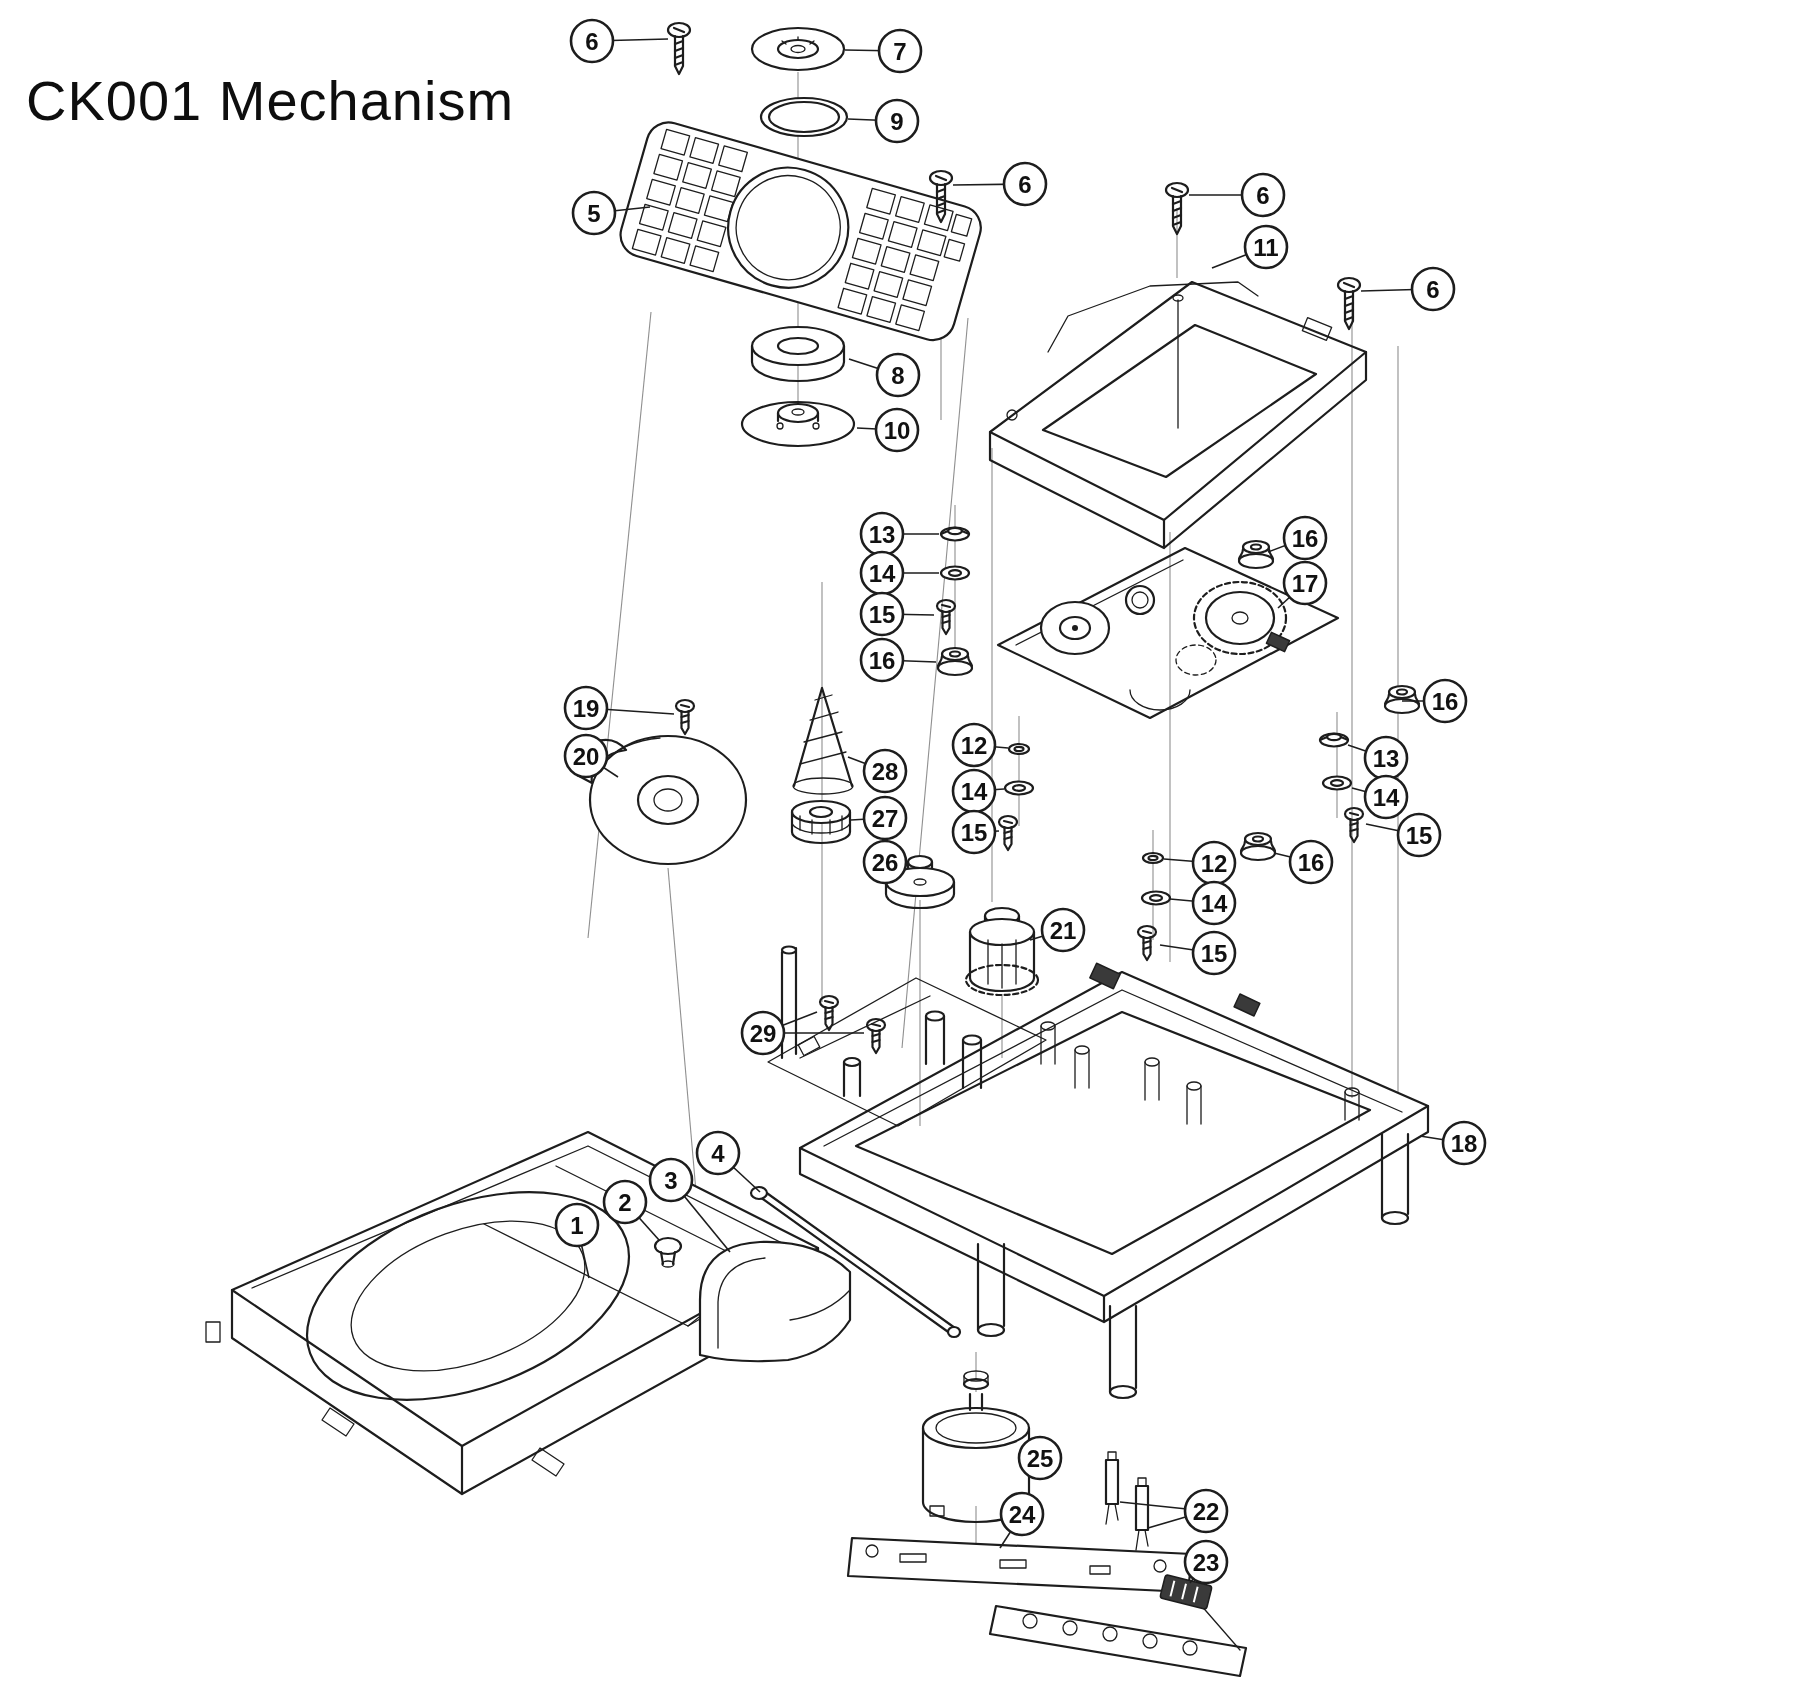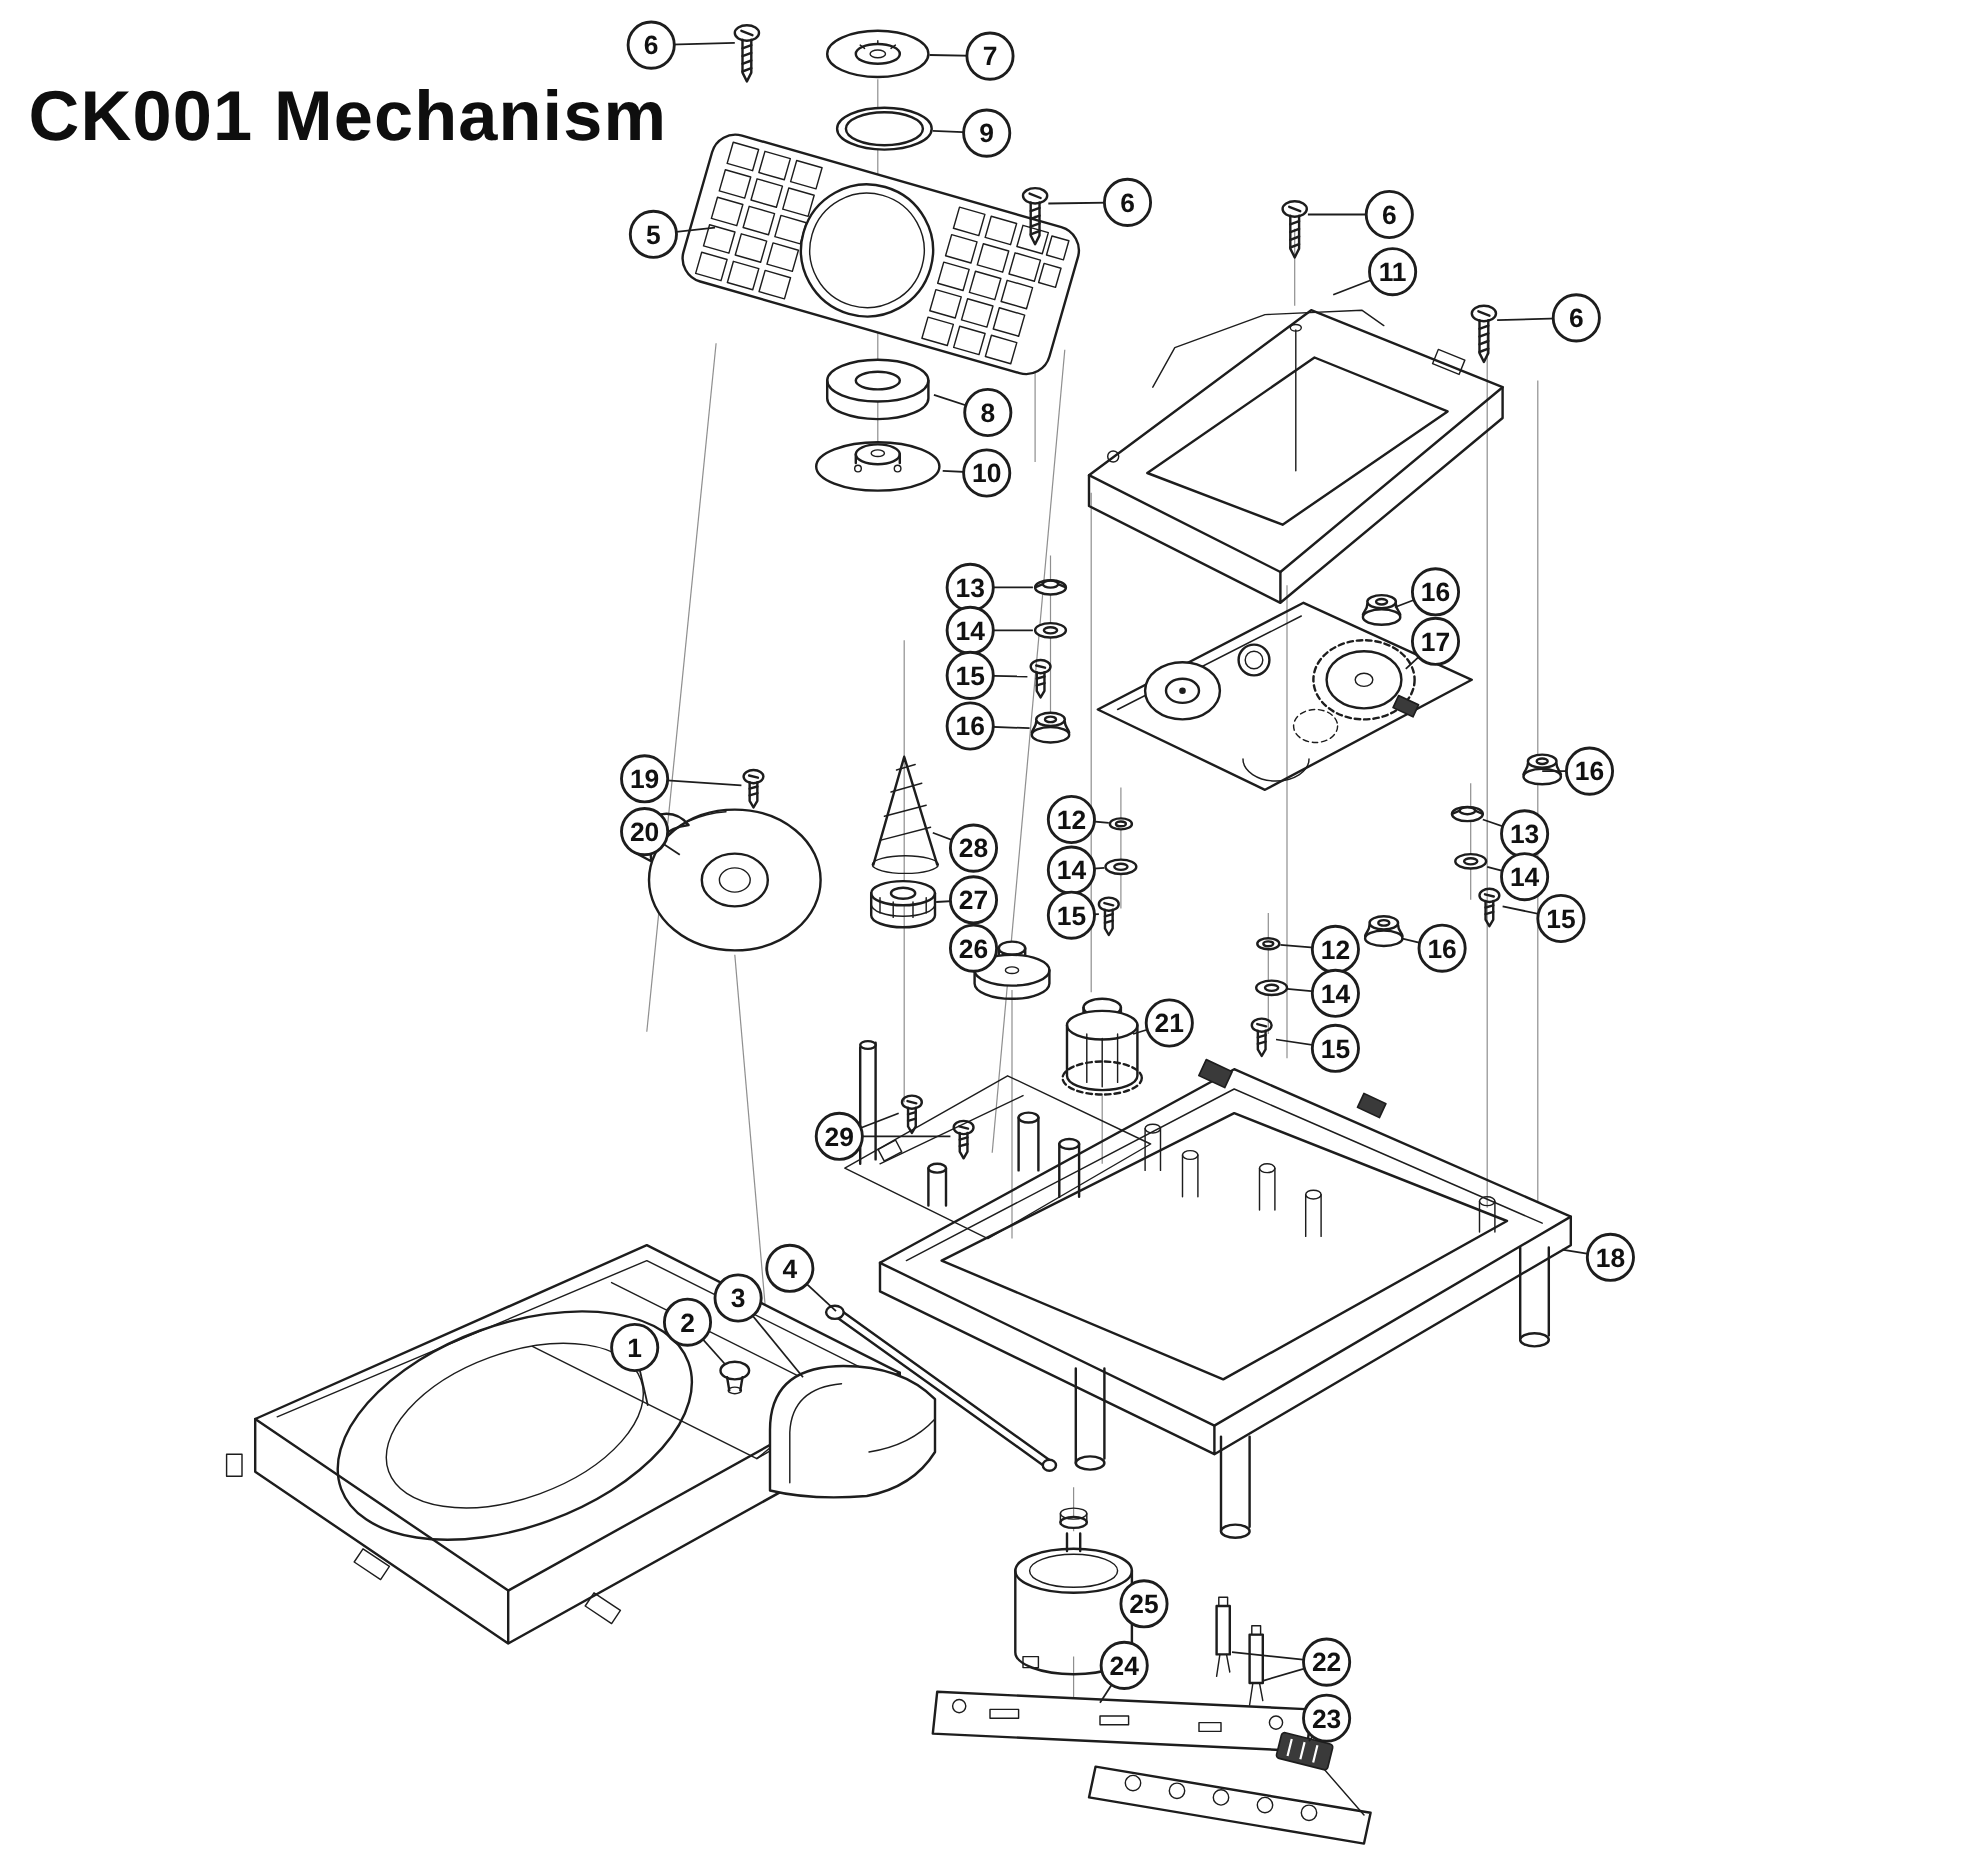--- a/index.html
+++ b/index.html
@@ -1,18 +1,18 @@
 <!DOCTYPE html>
 <html><head>
 <meta charset="utf-8">
 <style>
   html,body{margin:0;padding:0;background:#ffffff;}
   .page{position:relative;width:1800px;height:1694px;background:#ffffff;
         font-family:"Liberation Sans",sans-serif;overflow:hidden;}
-  .title{position:absolute;left:26px;top:68px;font-size:64px;font-weight:bold;
+  .title{position:absolute;left:26px;top:68px;font-size:56px;font-weight:normal;
          color:#0e0e0e;letter-spacing:1px;}
   svg{position:absolute;left:0;top:0;}
   .s{fill:none;stroke:#1d1d1d;stroke-width:2.2;stroke-linecap:round;stroke-linejoin:round;}
   .sf{fill:#ffffff;stroke:#1d1d1d;stroke-width:2.2;stroke-linejoin:round;}
   .t{stroke-width:1.3;}
   .d{stroke-dasharray:5 3.5;}
   .blk{fill:#3a3a3a;stroke:#1d1d1d;stroke-width:1.5;}
   .axis{fill:none;stroke:#8f8f8f;stroke-width:1.1;}
   .leader{stroke:#1d1d1d;stroke-width:1.6;}
   .balloon{fill:#ffffff;stroke:#1d1d1d;stroke-width:2.6;}

